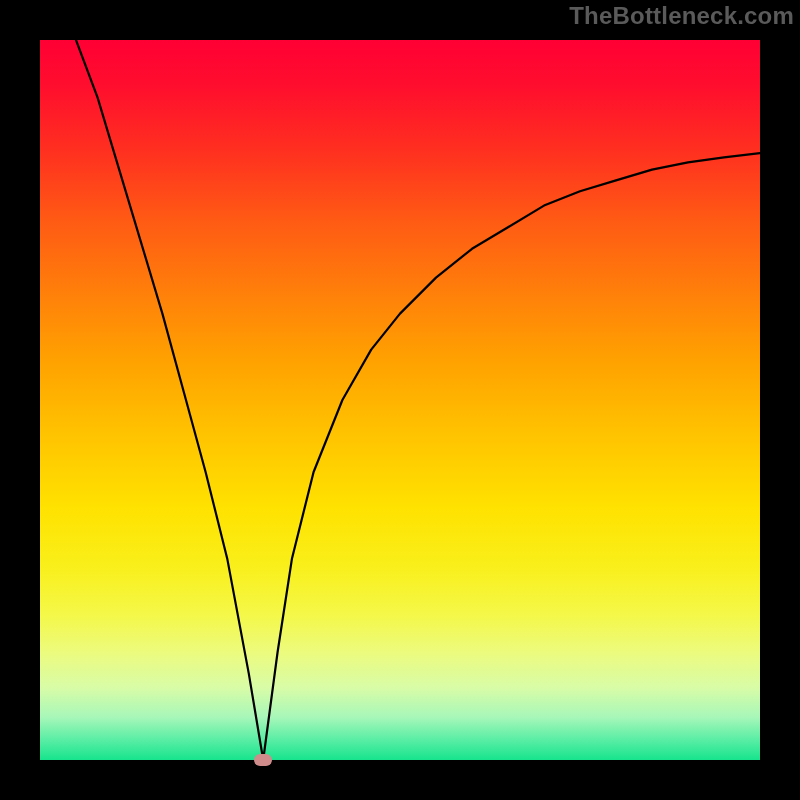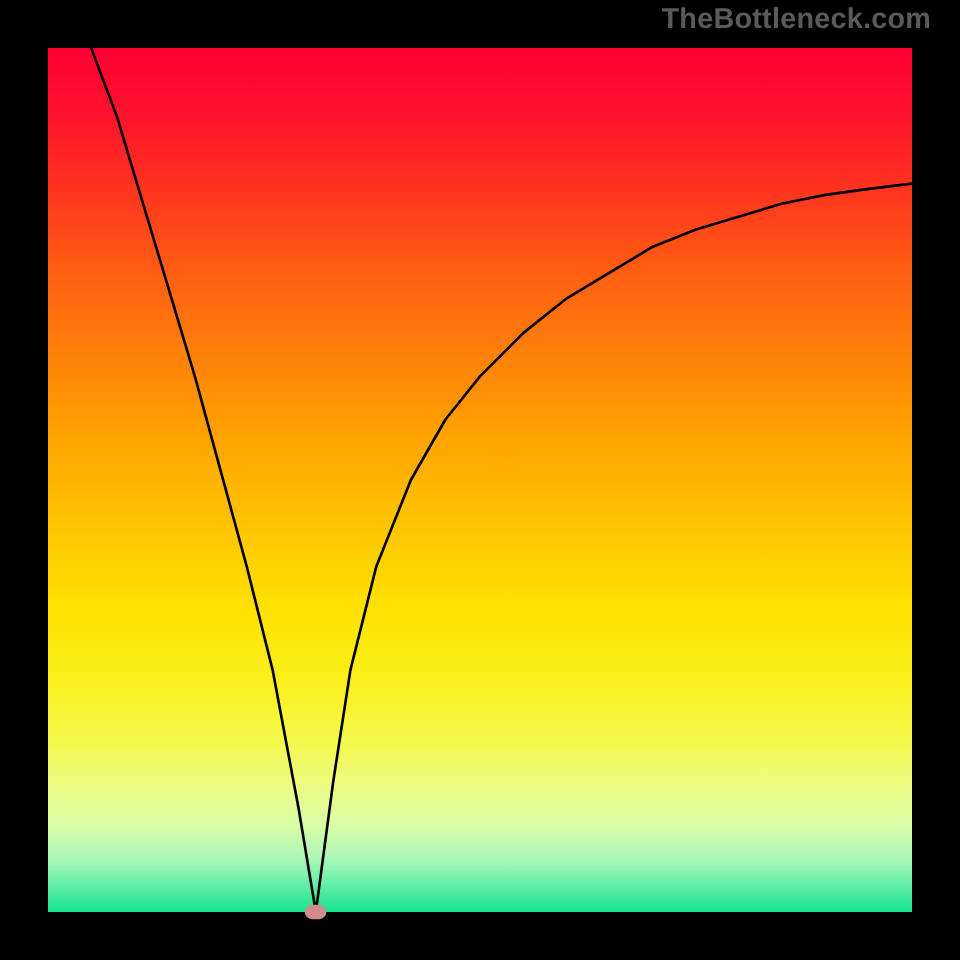--- a/index.html
+++ b/index.html
@@ -13,21 +13,21 @@
   }
   .frame {
     position: relative;
     width: 800px;
     height: 800px;
     background: #000;
   }
   .watermark {
     position: absolute;
     top: 2px;
-    right: 24px;
+    right: 6px;
     color: #5a5a5a;
     font-size: 24px;
     font-weight: 600;
     letter-spacing: 0.2px;
     user-select: none;
   }
   .plot-area {
     position: absolute;
     left: 40px;
     top: 40px;

